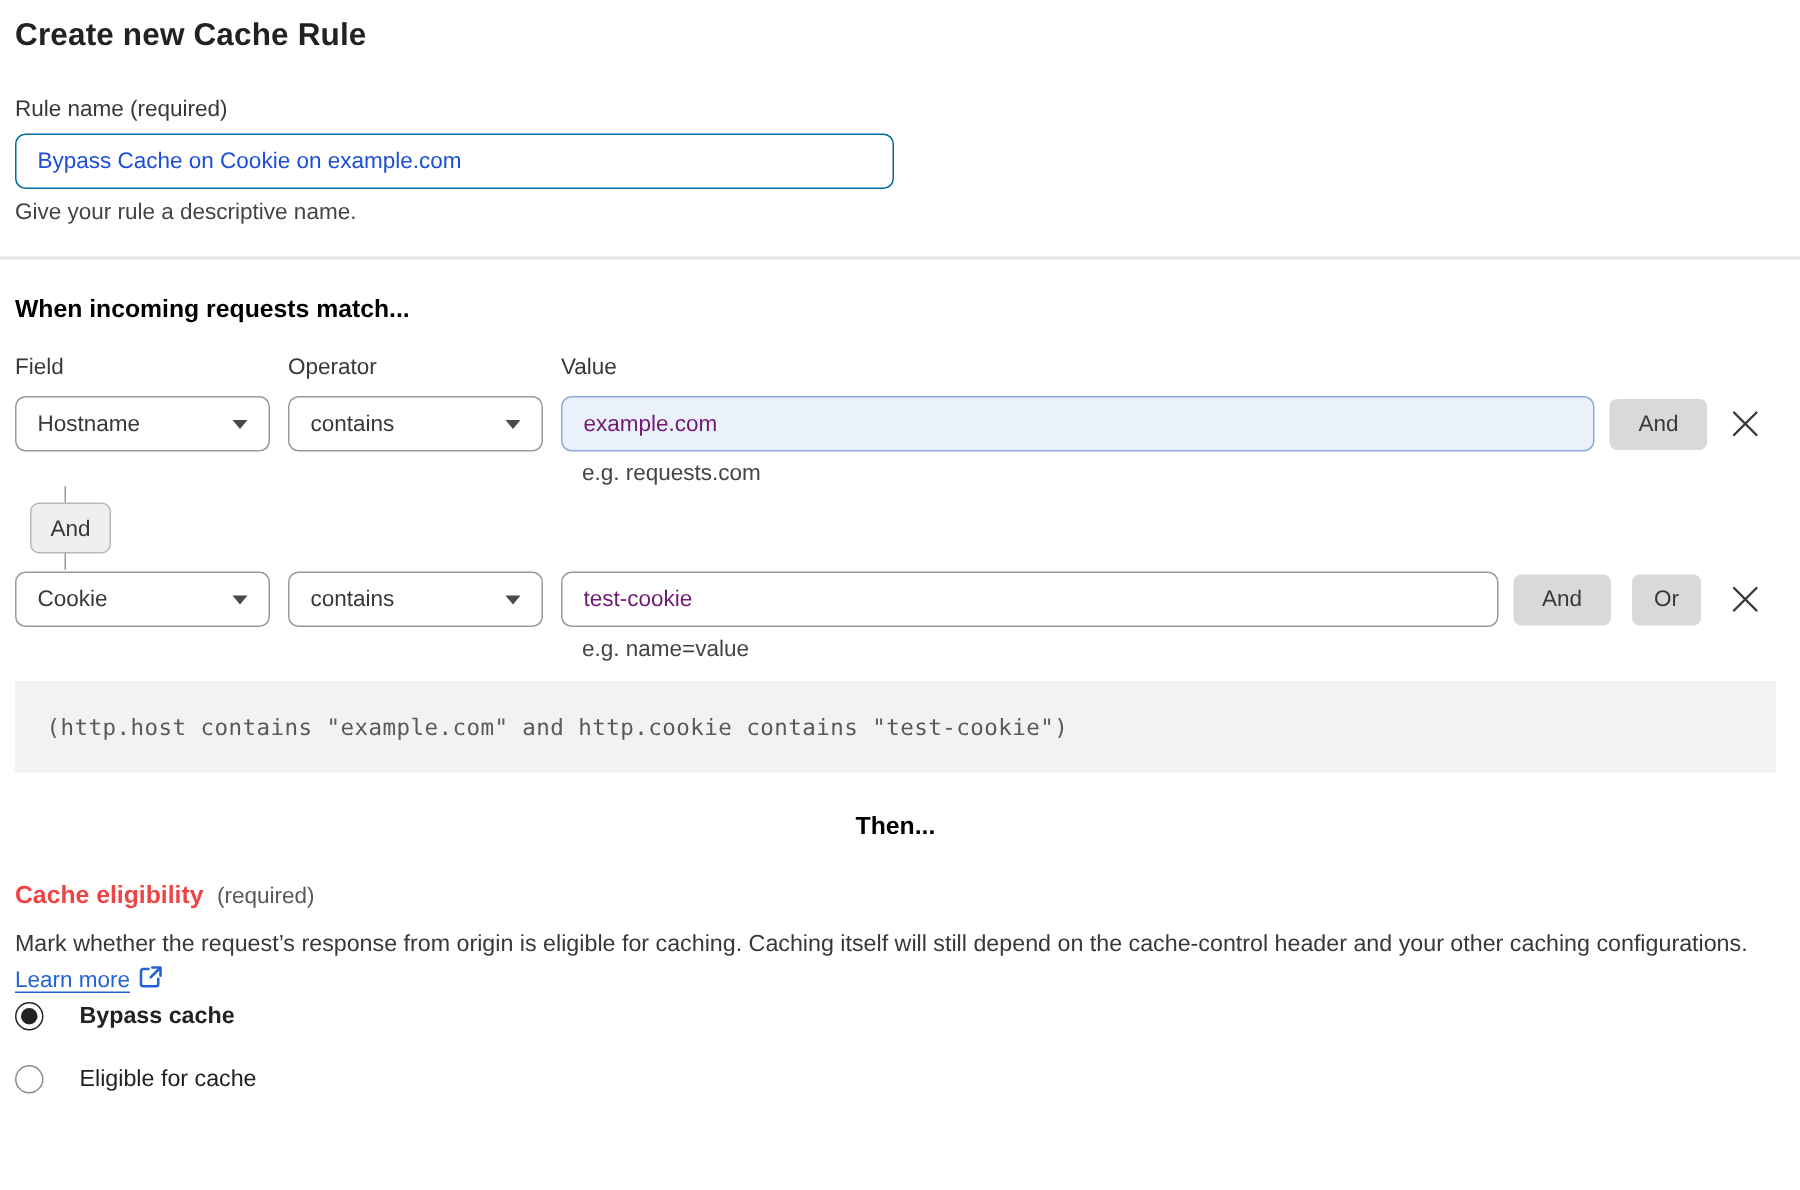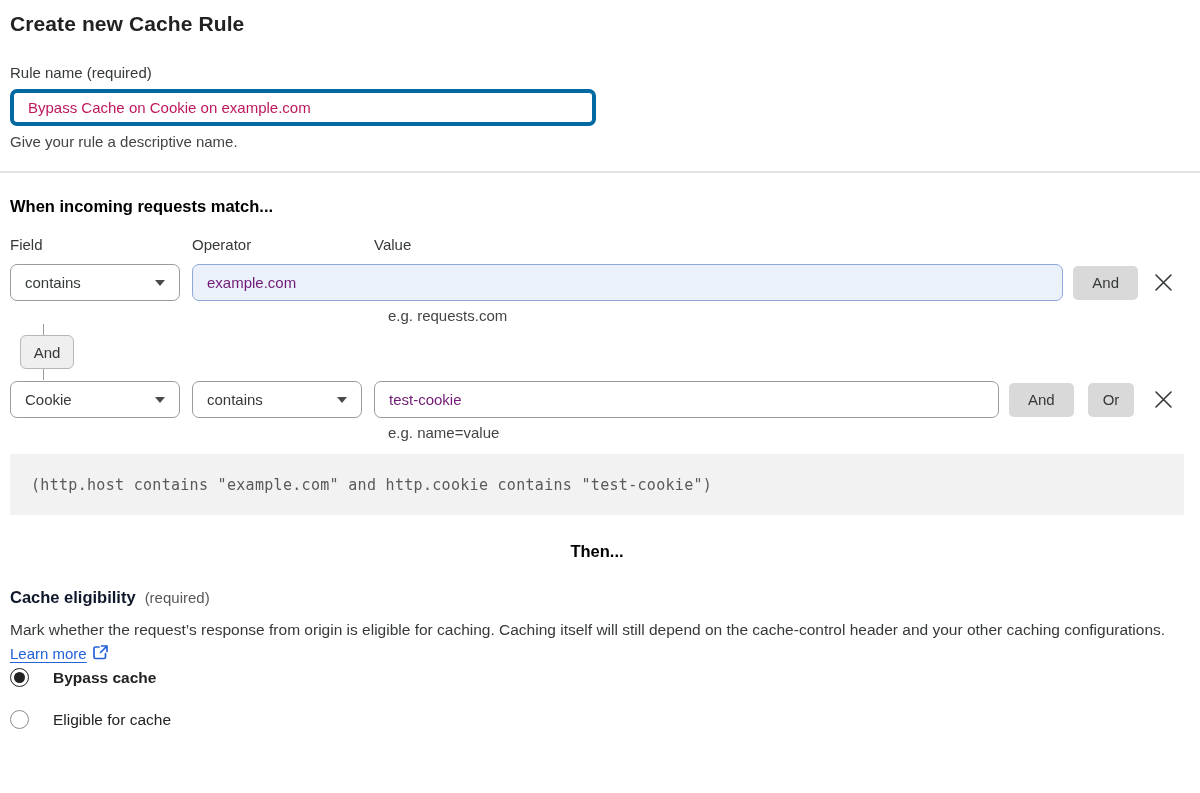--- a/index.html
+++ b/index.html
@@ -12,22 +12,22 @@
     overflow:hidden;
   }
   .page { padding:12px 16px 0 10px; }
 
   h1.page-title { font-size:21px; font-weight:700; color:#222; letter-spacing:.1px; }
 
   .field-label { font-size:15px; color:#36393a; margin-bottom:8px; }
   .rule-name-block { margin-top:28px; }
   .text-input {
     display:block; width:586px; height:37px;
-    border:4px solid #0369a1; border-radius:7px;
-    padding:0 14px; font-size:15px; color:#be185d;
+    border:1px solid #0369a1; border-radius:7px;
+    padding:0 14px; font-size:15px; color:#1d4ed8;
     font-family:"Liberation Sans", sans-serif; background:#fff; outline:none;
   }
   .helper { font-size:15px; color:#444; margin-top:7px; }
 
   .divider { border:none; border-top:2px solid #e3e3e3; margin:21px -16px 0 -10px; }
 
   .section-heading { font-size:16.5px; font-weight:700; color:#000000; margin-top:24px; }
 
   .col-labels { display:flex; margin-top:20px; font-size:15px; color:#36393a; }
   .col-field { width:182px; }
@@ -80,21 +80,21 @@
   .expr-label { font-size:15px; color:#36393a; }
   .link { color:var(--link,#2362d8); text-decoration:underline; text-underline-offset:3px; font-size:15px; cursor:pointer; }
   .expr-box {
     margin-top:13px; margin-right:0; height:61px; background:#f2f2f2;
     display:flex; align-items:center; padding:0 21px;
     font-family:"DejaVu Sans Mono", monospace; font-size:15px; color:#595959;
     letter-spacing:.3px;
   }
 
   .eligibility-title-row { display:flex; align-items:baseline; gap:9px; margin-top:27px; }
-  .eligibility-title { font-size:16.5px; font-weight:700; color:#0f172a; }
+  .eligibility-title { font-size:16.5px; font-weight:700; color:#ef4444; }
   .required-note { font-size:15px; color:#595959; }
 
   .description { font-size:15.5px; color:#36393a; line-height:24px; margin-top:11px; max-width:1160px; }
   .ext-icon { display:inline-block; vertical-align:-2px; margin-left:5px; }
 
   .radio-option { display:flex; align-items:center; cursor:pointer; }
   .radio-option + .radio-option { margin-top:23px; }
   .radio-circle {
     width:19px; height:19px; border-radius:50%;
     border:1.5px solid #8c8c8c; background:#fff; position:relative; flex:none;
@@ -123,20 +123,24 @@
 
   <div class="section-heading">When incoming requests match...</div>
 
   <div class="col-labels">
     <div class="col-field">Field</div>
     <div class="col-operator">Operator</div>
     <div class="col-value">Value</div>
   </div>
 
   <div class="match-row">
+    <div class="select-box">
+      <span>Hostname</span>
+      <span class="caret"></span>
+    </div>
     <div class="select-box">
       <span>contains</span>
       <span class="caret"></span>
     </div>
     <input class="value-input value-grow value-highlight" type="text" value="example.com" style="">
     <button class="logic-btn">And</button>
     <button class="remove-btn" style="margin-left:15px;">
       <span>
         <svg width="21" height="21" viewBox="0 0 21 21">
             <path d="M3 3 L18 18 M18 3 L3 18" stroke="#36393a" stroke-width="1.6" stroke-linecap="round" fill="none"></path>

